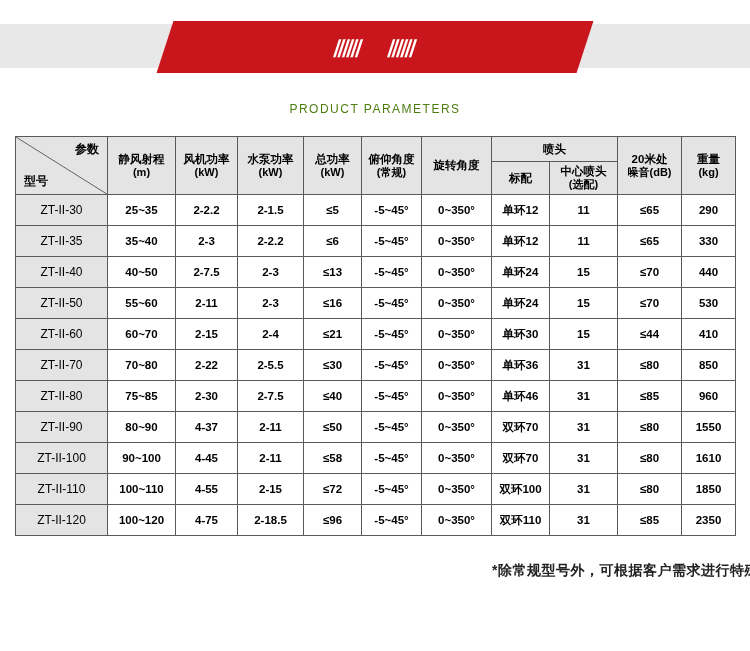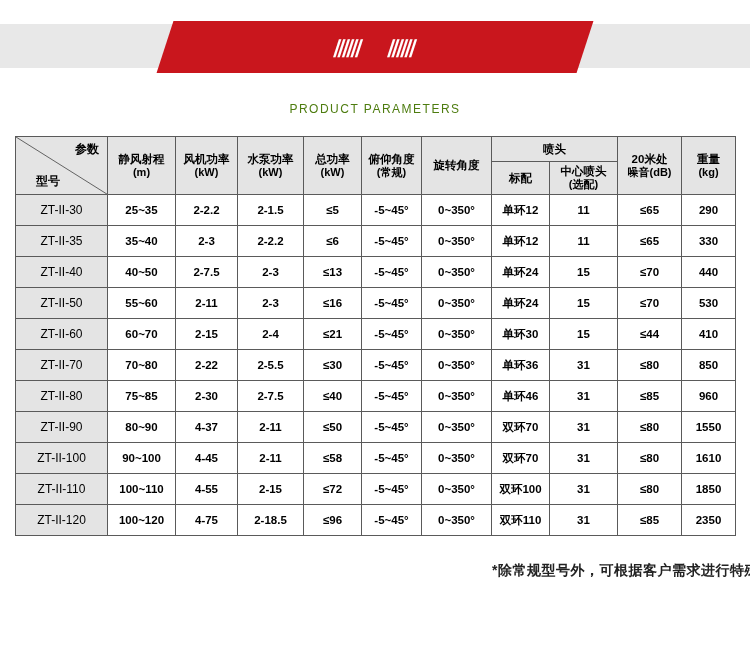--- a/index.html
+++ b/index.html
@@ -117,21 +117,20 @@
     top: 5px;
     font-weight: bold;
     font-size: 12px;
   }
   .corner-cell .model-label {
     position: absolute;
     left: 8px;
     bottom: 5px;
     font-weight: bold;
     font-size: 12px;
-    margin-left: 12px;
   }
   .unit {
     font-weight: bold;
     font-size: 11px;
   }
   tbody td {
     background: #ffffff;
     padding: 5px 1px;
     font-size: 11.5px;
     font-weight: bold;

